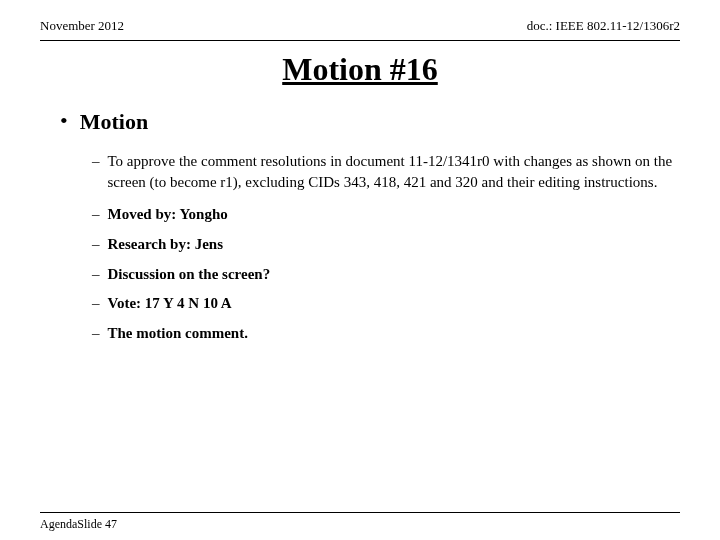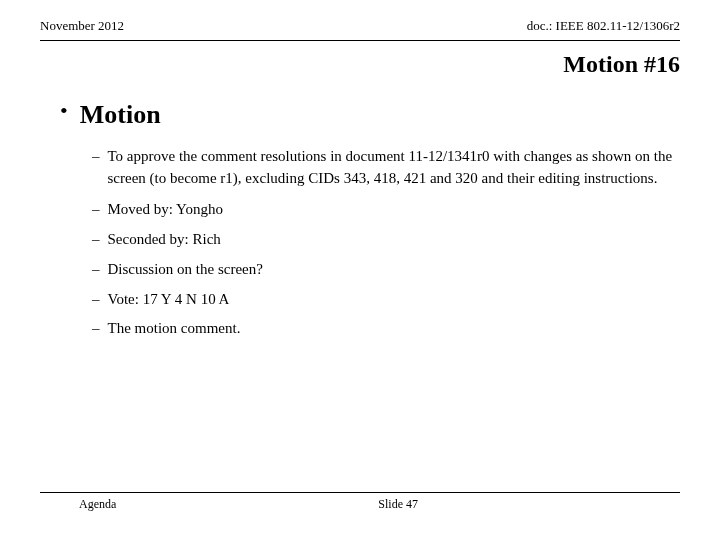--- a/index.html
+++ b/index.html
@@ -14,21 +14,21 @@
       background: #ffffff;
       font-family: 'Times New Roman', Times, serif;
       color: #000000;
       overflow: hidden;
       position: relative;
     }
 
     .slide-container {
       width: 720px;
       height: 540px;
-      padding: 18px 40px 28px 40px;
+      padding: 18px 40px 8px 40px;
       display: flex;
       flex-direction: column;
     }
 
     .header {
       display: flex;
       justify-content: space-between;
       align-items: flex-start;
       margin-bottom: 6px;
     }
@@ -44,25 +44,26 @@
       font-family: Liberation Serif, serif;
     }
 
     .divider-top {
       border: none;
       border-top: 1px solid #000;
       margin-bottom: 10px;
     }
 
     .slide-title {
-      text-align: right;
-      font-size: 24px;
+      text-align: center;
+      font-size: 32px;
       font-weight: bold;
       margin-bottom: 20px;
       font-family: 'Times New Roman', Times, serif;
+      text-decoration: underline;
     }
 
     .content {
       flex: 1;
       padding-left: 20px;
     }
 
     .bullet-item {
       display: flex;
       align-items: flex-start;
@@ -70,21 +71,21 @@
     }
 
     .bullet-dot {
       font-size: 22px;
       margin-right: 12px;
       line-height: 1.2;
       flex-shrink: 0;
     }
 
     .bullet-label {
-      font-size: 26px;
+      font-size: 22px;
       font-weight: bold;
       line-height: 1.3;
     }
 
     .sub-items {
       margin-left: 32px;
       margin-top: 6px;
     }
 
     .sub-item {
@@ -98,40 +99,38 @@
     .sub-dash {
       flex-shrink: 0;
       margin-right: 8px;
     }
 
     .sub-text {
       flex: 1;
     }
 
     .sub-text-bold {
-      font-weight: normal;
+      font-weight: bold;
     }
 
     .footer-divider {
       border: none;
       border-top: 1px solid #000;
       margin-top: auto;
       margin-bottom: 4px;
     }
 
     .footer {
       display: flex;
       justify-content: space-between;
       align-items: center;
       font-size: 12px;
-      margin-left: 39px;
     }
 
     .footer-center {
-      text-align: center;
       flex: 1;
     }
   </style>
 </head>
 <body>
 
 <div class="slide-container">
 
   <div class="header">
     <span class="header-left">November 2012</span>
@@ -158,21 +157,21 @@
 
       <div style="margin-bottom:10px;"></div>
 
       <div class="sub-item">
         <span class="sub-dash">–</span>
         <span class="sub-text sub-text-bold">Moved by: Yongho</span>
       </div>
 
       <div class="sub-item">
         <span class="sub-dash">–</span>
-        <span class="sub-text sub-text-bold">Seconded by: Rich</span>
+        <span class="sub-text sub-text-bold">Research by: Jens</span>
       </div>
 
       <div class="sub-item">
         <span class="sub-dash">–</span>
         <span class="sub-text sub-text-bold">Discussion on the screen?</span>
       </div>
 
       <div class="sub-item">
         <span class="sub-dash">–</span>
         <span class="sub-text sub-text-bold">Vote:    17 Y   4 N   10 A</span>

